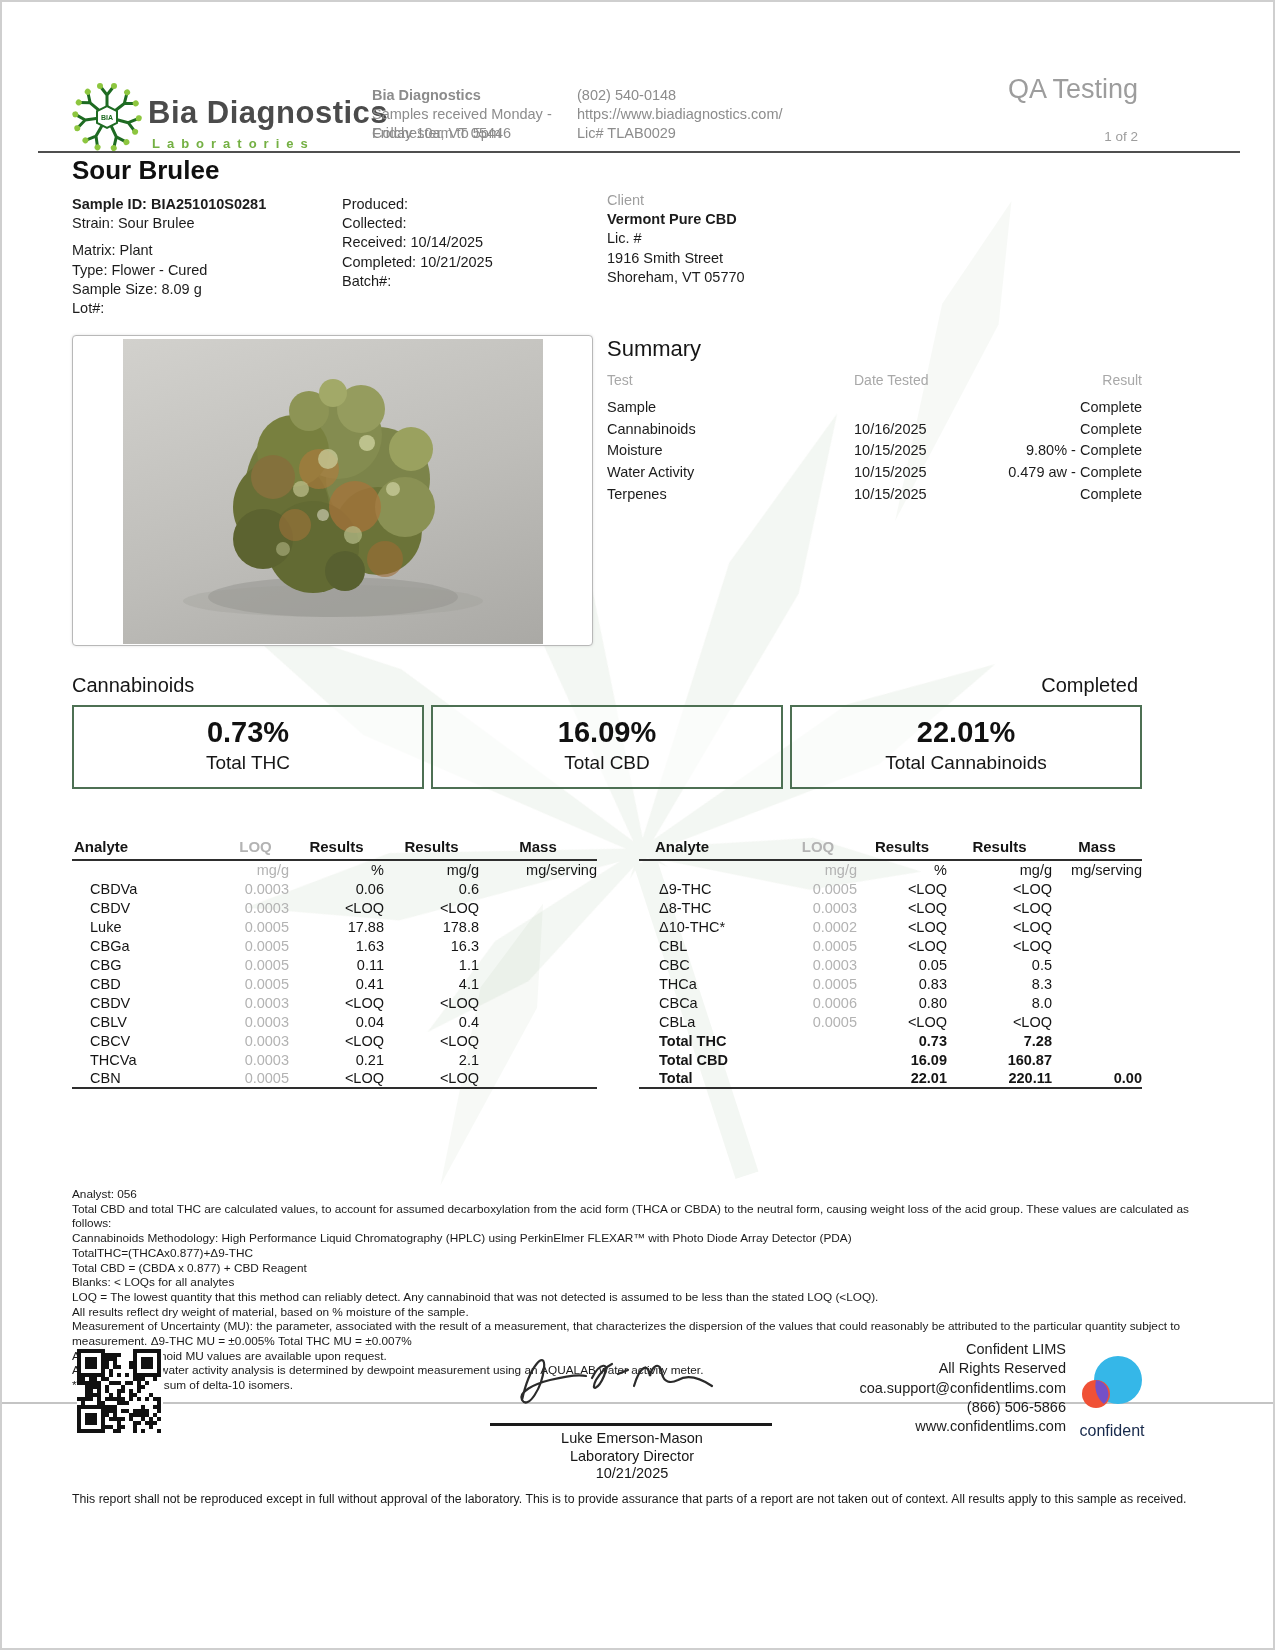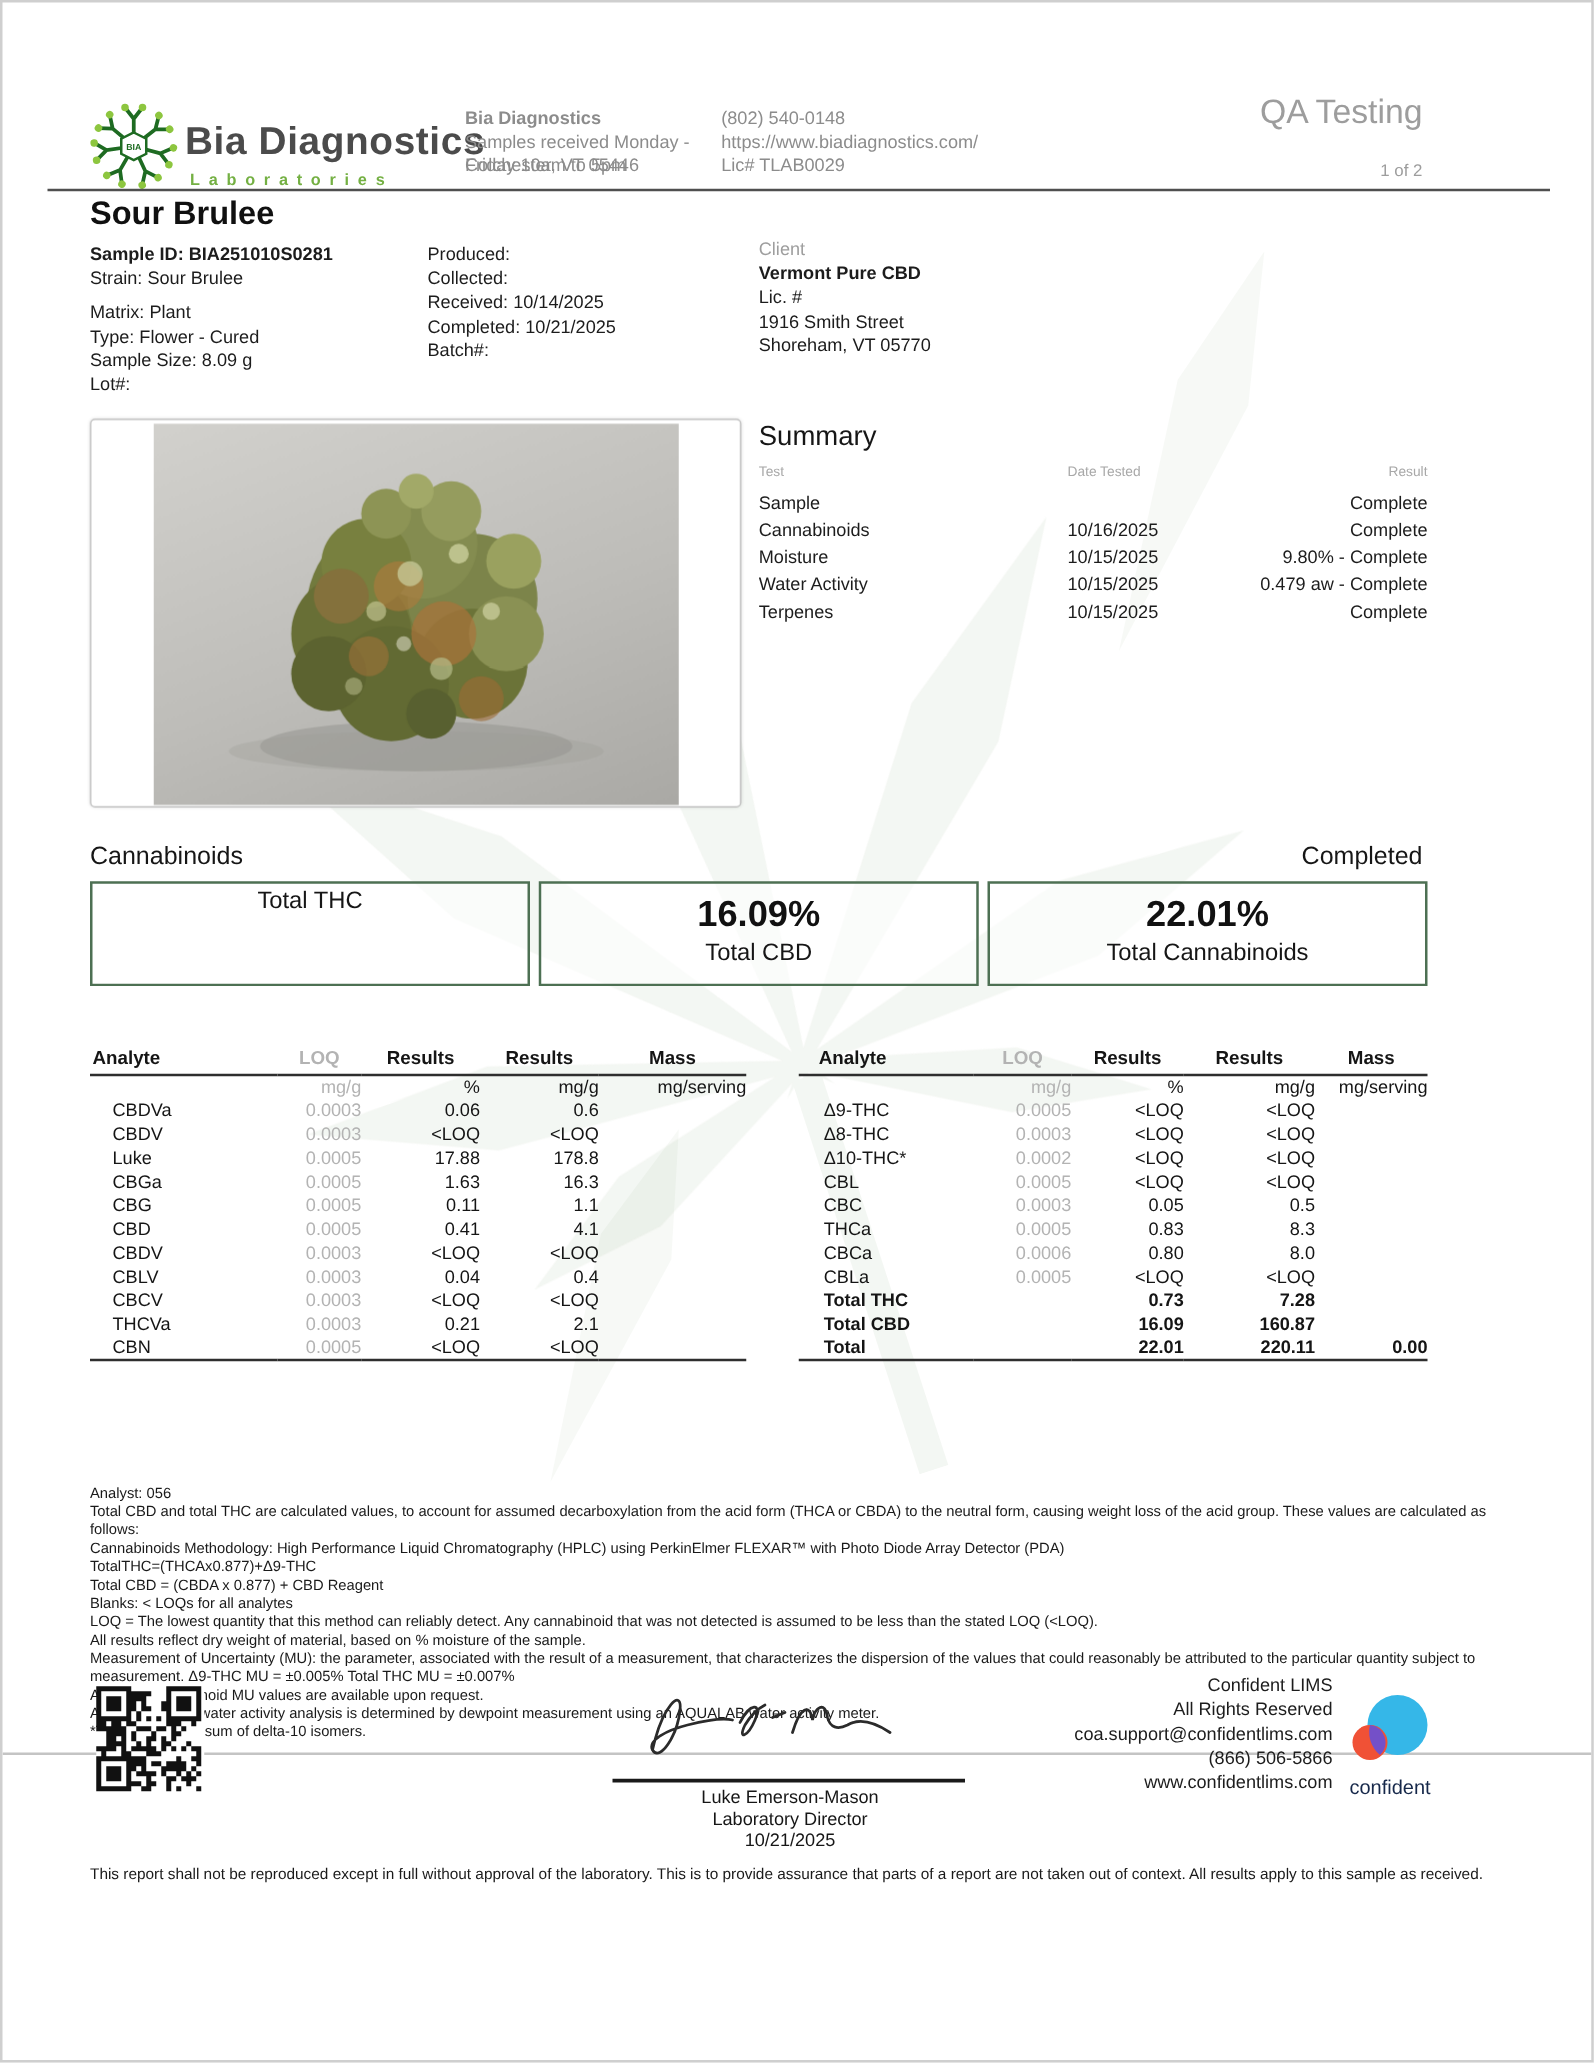--- a/index.html
+++ b/index.html
@@ -30,21 +30,21 @@
   .spacer8 { height:8px; }
 
   
   .photo-box { border:1.5px solid #b8b8b8; border-radius:4px; background:#fff; box-shadow:0 0 3px rgba(0,0,0,0.12); }
   .photo { position:absolute; left:50px; top:3px; width:420px; height:305px;
            background:linear-gradient(160deg,#d2d1cd 0%,#bebdb9 55%,#aaa9a5 100%); }
 
   
   .summary-title { font-size:22px; font-weight:400; color:#161616; }
   .sum-table { width:535px; border-collapse:collapse; table-layout:fixed; }
-  .sum-table th { font-size:11px; color:#a8a8a8; font-weight:normal; text-align:left; padding-bottom:8px; }
+  .sum-table th { font-size:14px; color:#a8a8a8; font-weight:normal; text-align:left; padding-bottom:8px; }
   .sum-table th.r, .sum-table td.r { text-align:right; }
   .sum-table td { font-size:14.5px; height:21.8px; color:#1c1c1c; }
 
   .sec-head { font-size:20px; color:#161616; }
 
   
   .stats { display:flex; gap:7px; width:1070px; }
   .stat { flex:1; height:84px; border:2.5px solid #4d7053; text-align:center; background:rgba(255,255,255,0.6); }
   .stat .v { font-size:29px; font-weight:bold; color:#111; margin-top:9px; }
   .stat .l { font-size:19px; color:#161616; margin-top:3px; }
@@ -296,20 +296,21 @@
         </tr>
       </tbody>
   </table>
 
   <div class="abs sec-head" style="left:70px;top:672px">Cannabinoids</div>
   <div class="abs sec-head" style="top:672px;right:135px">Completed</div>
 
   <div class="abs stats" style="left:70px;top:703px">
 
       <div class="stat">
+        <div class="v">0.73%</div>
         <div class="l">Total THC</div>
       </div>
 
       <div class="stat">
         <div class="v">16.09%</div>
         <div class="l">Total CBD</div>
       </div>
 
       <div class="stat">
         <div class="v">22.01%</div>

